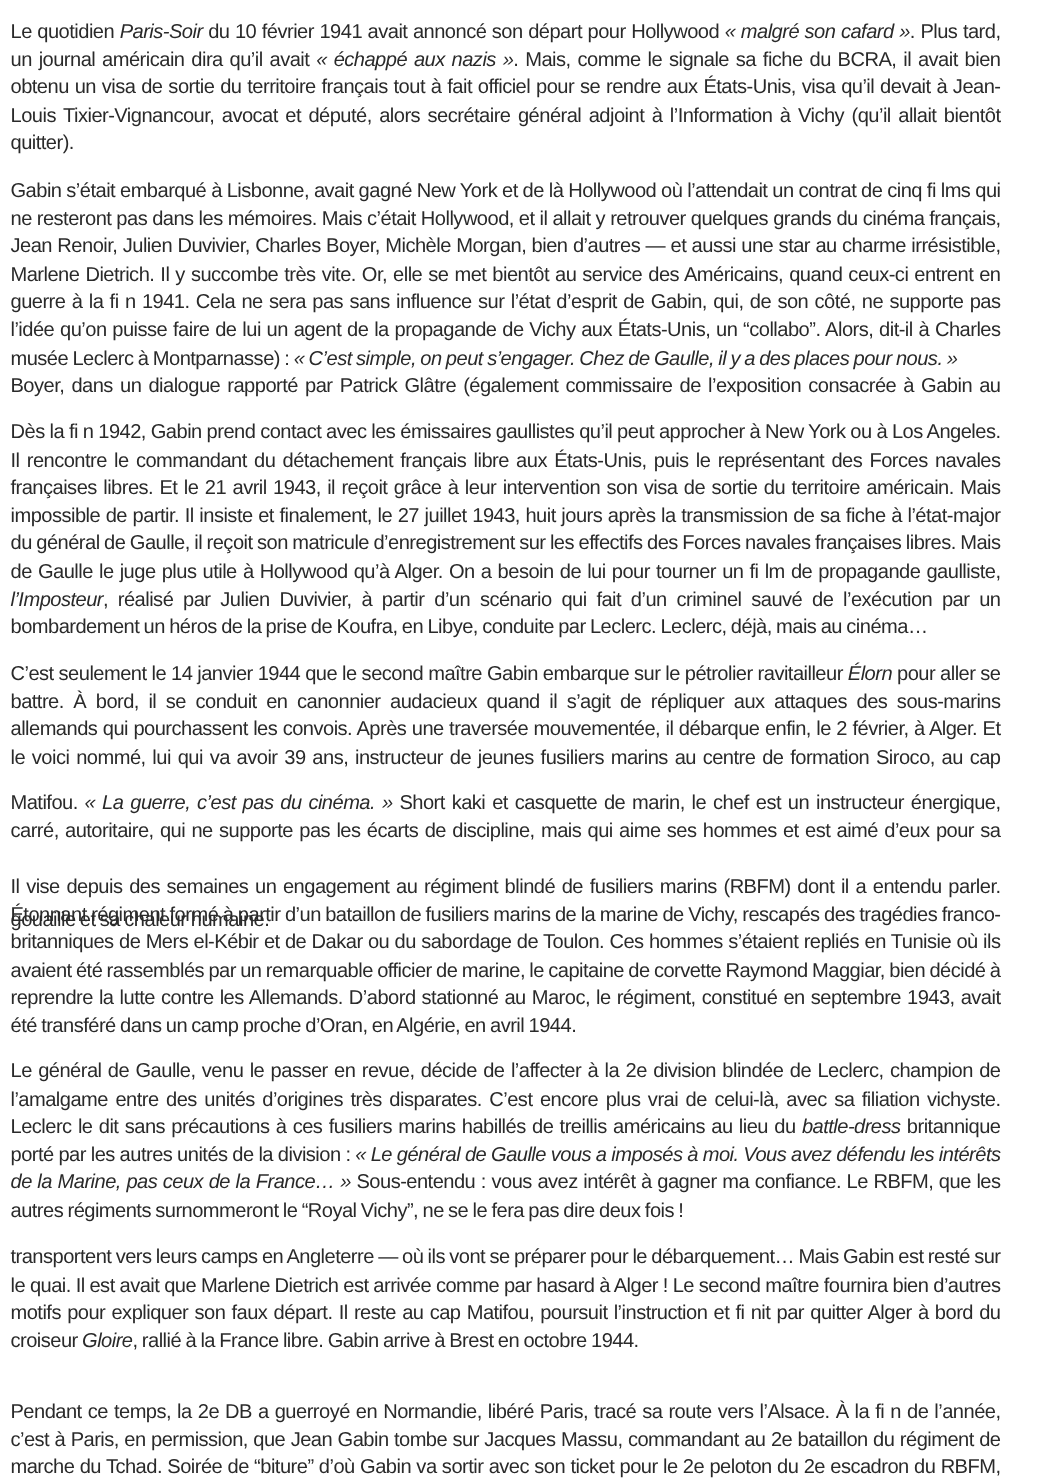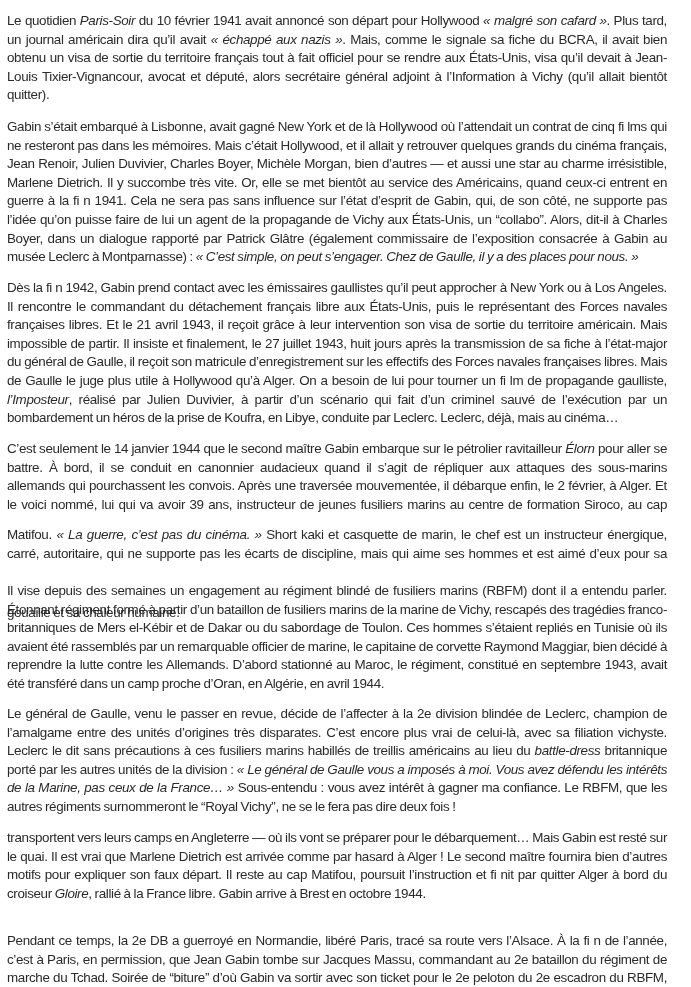--- a/index.html
+++ b/index.html
@@ -37,22 +37,22 @@
       <span class="line" style="display: block; width: 660px;"><span>Louis Tixier-Vignancour, avocat et député, alors secrétaire général adjoint à l’Information à Vichy (qu’il allait bientôt</span></span>
       <span class="line last" style="display: block; width: 660px;"><span>quitter).</span></span>
     </div>
     <div class="para" style="top: 118px;">
       <span class="line" style="display: block; width: 660px;"><span>Gabin s’était embarqué à Lisbonne, avait gagné New York et de là Hollywood où l’attendait un contrat de cinq fi lms qui</span></span>
       <span class="line" style="display: block; width: 660px;"><span>ne resteront pas dans les mémoires. Mais c’était Hollywood, et il allait y retrouver quelques grands du cinéma français,</span></span>
       <span class="line" style="display: block; width: 660px;"><span>Jean Renoir, Julien Duvivier, Charles Boyer, Michèle Morgan, bien d’autres — et aussi une star au charme irrésistible,</span></span>
       <span class="line" style="display: block; width: 660px;"><span>Marlene Dietrich. Il y succombe très vite. Or, elle se met bientôt au service des Américains, quand ceux-ci entrent en</span></span>
       <span class="line" style="display: block; width: 660px;"><span>guerre à la fi n 1941. Cela ne sera pas sans influence sur l’état d’esprit de Gabin, qui, de son côté, ne supporte pas</span></span>
       <span class="line" style="display: block; width: 660px;"><span>l’idée qu’on puisse faire de lui un agent de la propagande de Vichy aux États-Unis, un “collabo”. Alors, dit-il à Charles</span></span>
+      <span class="line last" style="display: block; width: 660px;"><span>musée Leclerc à Montparnasse) : </span><i>« C’est simple, on peut s’engager. Chez de Gaulle, il y a des places pour nous. »</i></span>
       <span class="line" style="display: block; width: 660px;"><span>Boyer, dans un dialogue rapporté par Patrick Glâtre (également commissaire de l’exposition consacrée à Gabin au</span></span>
-      <span class="line last" style="display: block; width: 660px;"><span>musée Leclerc à Montparnasse) : </span><i>« C’est simple, on peut s’engager. Chez de Gaulle, il y a des places pour nous. »</i></span>
     </div>
     <div class="para" style="top: 279px;">
       <span class="line" style="display: block; width: 660px;"><span>Dès la fi n 1942, Gabin prend contact avec les émissaires gaullistes qu’il peut approcher à New York ou à Los Angeles.</span></span>
       <span class="line" style="display: block; width: 660px;"><span>Il rencontre le commandant du détachement français libre aux États-Unis, puis le représentant des Forces navales</span></span>
       <span class="line" style="display: block; width: 660px;"><span>françaises libres. Et le 21 avril 1943, il reçoit grâce à leur intervention son visa de sortie du territoire américain. Mais</span></span>
       <span class="line" style="display: block; width: 660px;"><span>impossible de partir. Il insiste et finalement, le 27 juillet 1943, huit jours après la transmission de sa fiche à l’état-major</span></span>
       <span class="line" style="display: block; width: 660px;"><span>du général de Gaulle, il reçoit son matricule d’enregistrement sur les effectifs des Forces navales françaises libres. Mais</span></span>
       <span class="line" style="display: block; width: 660px;"><span>de Gaulle le juge plus utile à Hollywood qu’à Alger. On a besoin de lui pour tourner un fi lm de propagande gaulliste,</span></span>
       <span class="line" style="display: block; width: 660px;"><i>l’Imposteur</i><span>, réalisé par Julien Duvivier, à partir d’un scénario qui fait d’un criminel sauvé de l’exécution par un</span></span>
       <span class="line last" style="display: block; width: 660px;"><span>bombardement un héros de la prise de Koufra, en Libye, conduite par Leclerc. Leclerc, déjà, mais au cinéma…</span></span>
@@ -77,21 +77,21 @@
     <div class="para" style="top: 705px;">
       <span class="line" style="display: block; width: 660px;"><span>Le général de Gaulle, venu le passer en revue, décide de l’affecter à la 2e division blindée de Leclerc, champion de</span></span>
       <span class="line" style="display: block; width: 660px;"><span>l’amalgame entre des unités d’origines très disparates. C’est encore plus vrai de celui-là, avec sa filiation vichyste.</span></span>
       <span class="line" style="display: block; width: 660px;"><span>Leclerc le dit sans précautions à ces fusiliers marins habillés de treillis américains au lieu du </span><i>battle-dress</i><span> britannique</span></span>
       <span class="line" style="display: block; width: 660px;"><span>porté par les autres unités de la division : </span><i>« Le général de Gaulle vous a imposés à moi. Vous avez défendu les intérêts</i></span>
       <span class="line" style="display: block; width: 660px;"><i>de la Marine, pas ceux de la France… »</i><span> Sous-entendu : vous avez intérêt à gagner ma confiance. Le RBFM, que les</span></span>
       <span class="line last" style="display: block; width: 660px;"><span>autres régiments surnommeront le “Royal Vichy”, ne se le fera pas dire deux fois !</span></span>
     </div>
     <div class="para" style="top: 829px;">
       <span class="line" style="display: block; width: 660px;"><span>transportent vers leurs camps en Angleterre — où ils vont se préparer pour le débarquement… Mais Gabin est resté sur</span></span>
-      <span class="line" style="display: block; width: 660px;"><span>le quai. Il est vrai que Marlene Dietrich est arrivée comme par hasard à Alger ! Le second maître fournira bien d’autres</span></span>
+      <span class="line" style="display: block; width: 660px;"><span>le quai. Il est avait que Marlene Dietrich est arrivée comme par hasard à Alger ! Le second maître fournira bien d’autres</span></span>
       <span class="line" style="display: block; width: 660px;"><span>motifs pour expliquer son faux départ. Il reste au cap Matifou, poursuit l’instruction et fi nit par quitter Alger à bord du</span></span>
       <span class="line last" style="display: block; width: 660px;"><span>croiseur </span><i>Gloire</i><span>, rallié à la France libre. Gabin arrive à Brest en octobre 1944.</span></span>
     </div>
     <div class="para" style="top: 932px;">
       <span class="line" style="display: block; width: 660px;"><span>Pendant ce temps, la 2e DB a guerroyé en Normandie, libéré Paris, tracé sa route vers l’Alsace. À la fi n de l’année,</span></span>
       <span class="line" style="display: block; width: 660px;"><span>c’est à Paris, en permission, que Jean Gabin tombe sur Jacques Massu, commandant au 2e bataillon du régiment de</span></span>
       <span class="line" style="display: block; width: 660px;"><span>marche du Tchad. Soirée de “biture” d’où Gabin va sortir avec son ticket pour le 2e peloton du 2e escadron du RBFM,</span></span>
     </div>
   </div>
 

